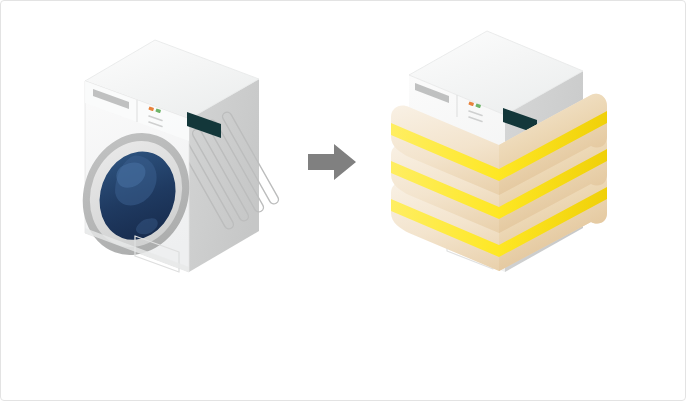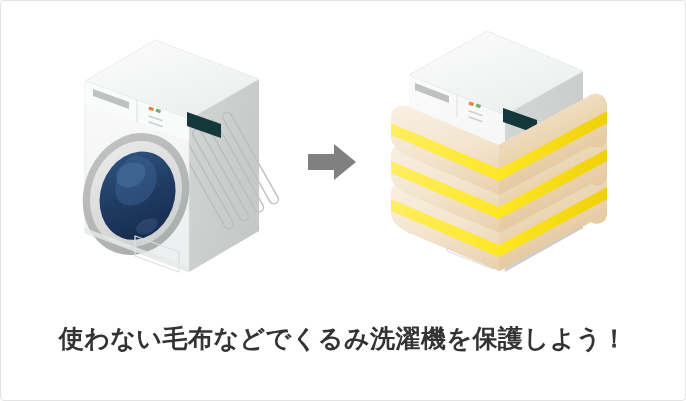--- a/index.html
+++ b/index.html
@@ -219,15 +219,14 @@
 
       <g>
         <path d="M4 94 C 4 84, 14 80, 22 84 L112 122 L204 72 C 212 68, 220 74, 220 83
                  L220 114 C 220 123, 212 127, 204 123 L112 172 L22 134 C 14 130, 4 124, 4 114 Z" fill="url(#blkL)"></path>
         <path d="M112 122 L204 72 C 212 68, 220 74, 220 83 L220 114 C 220 123, 212 127, 204 123 L112 172 Z" fill="url(#blkR)"></path>
         <path d="M4 100 L112 146 L220 88 L220 100 L112 158 L4 112 Z" fill="url(#stripeG)" opacity="0.95"></path>
       </g>
     </svg>
   </div>
 
-  <div id="caption">使わない毛布などでくるみ洗濯機を保護しよう！</div>
 
 </div>
 
 </body></html>

